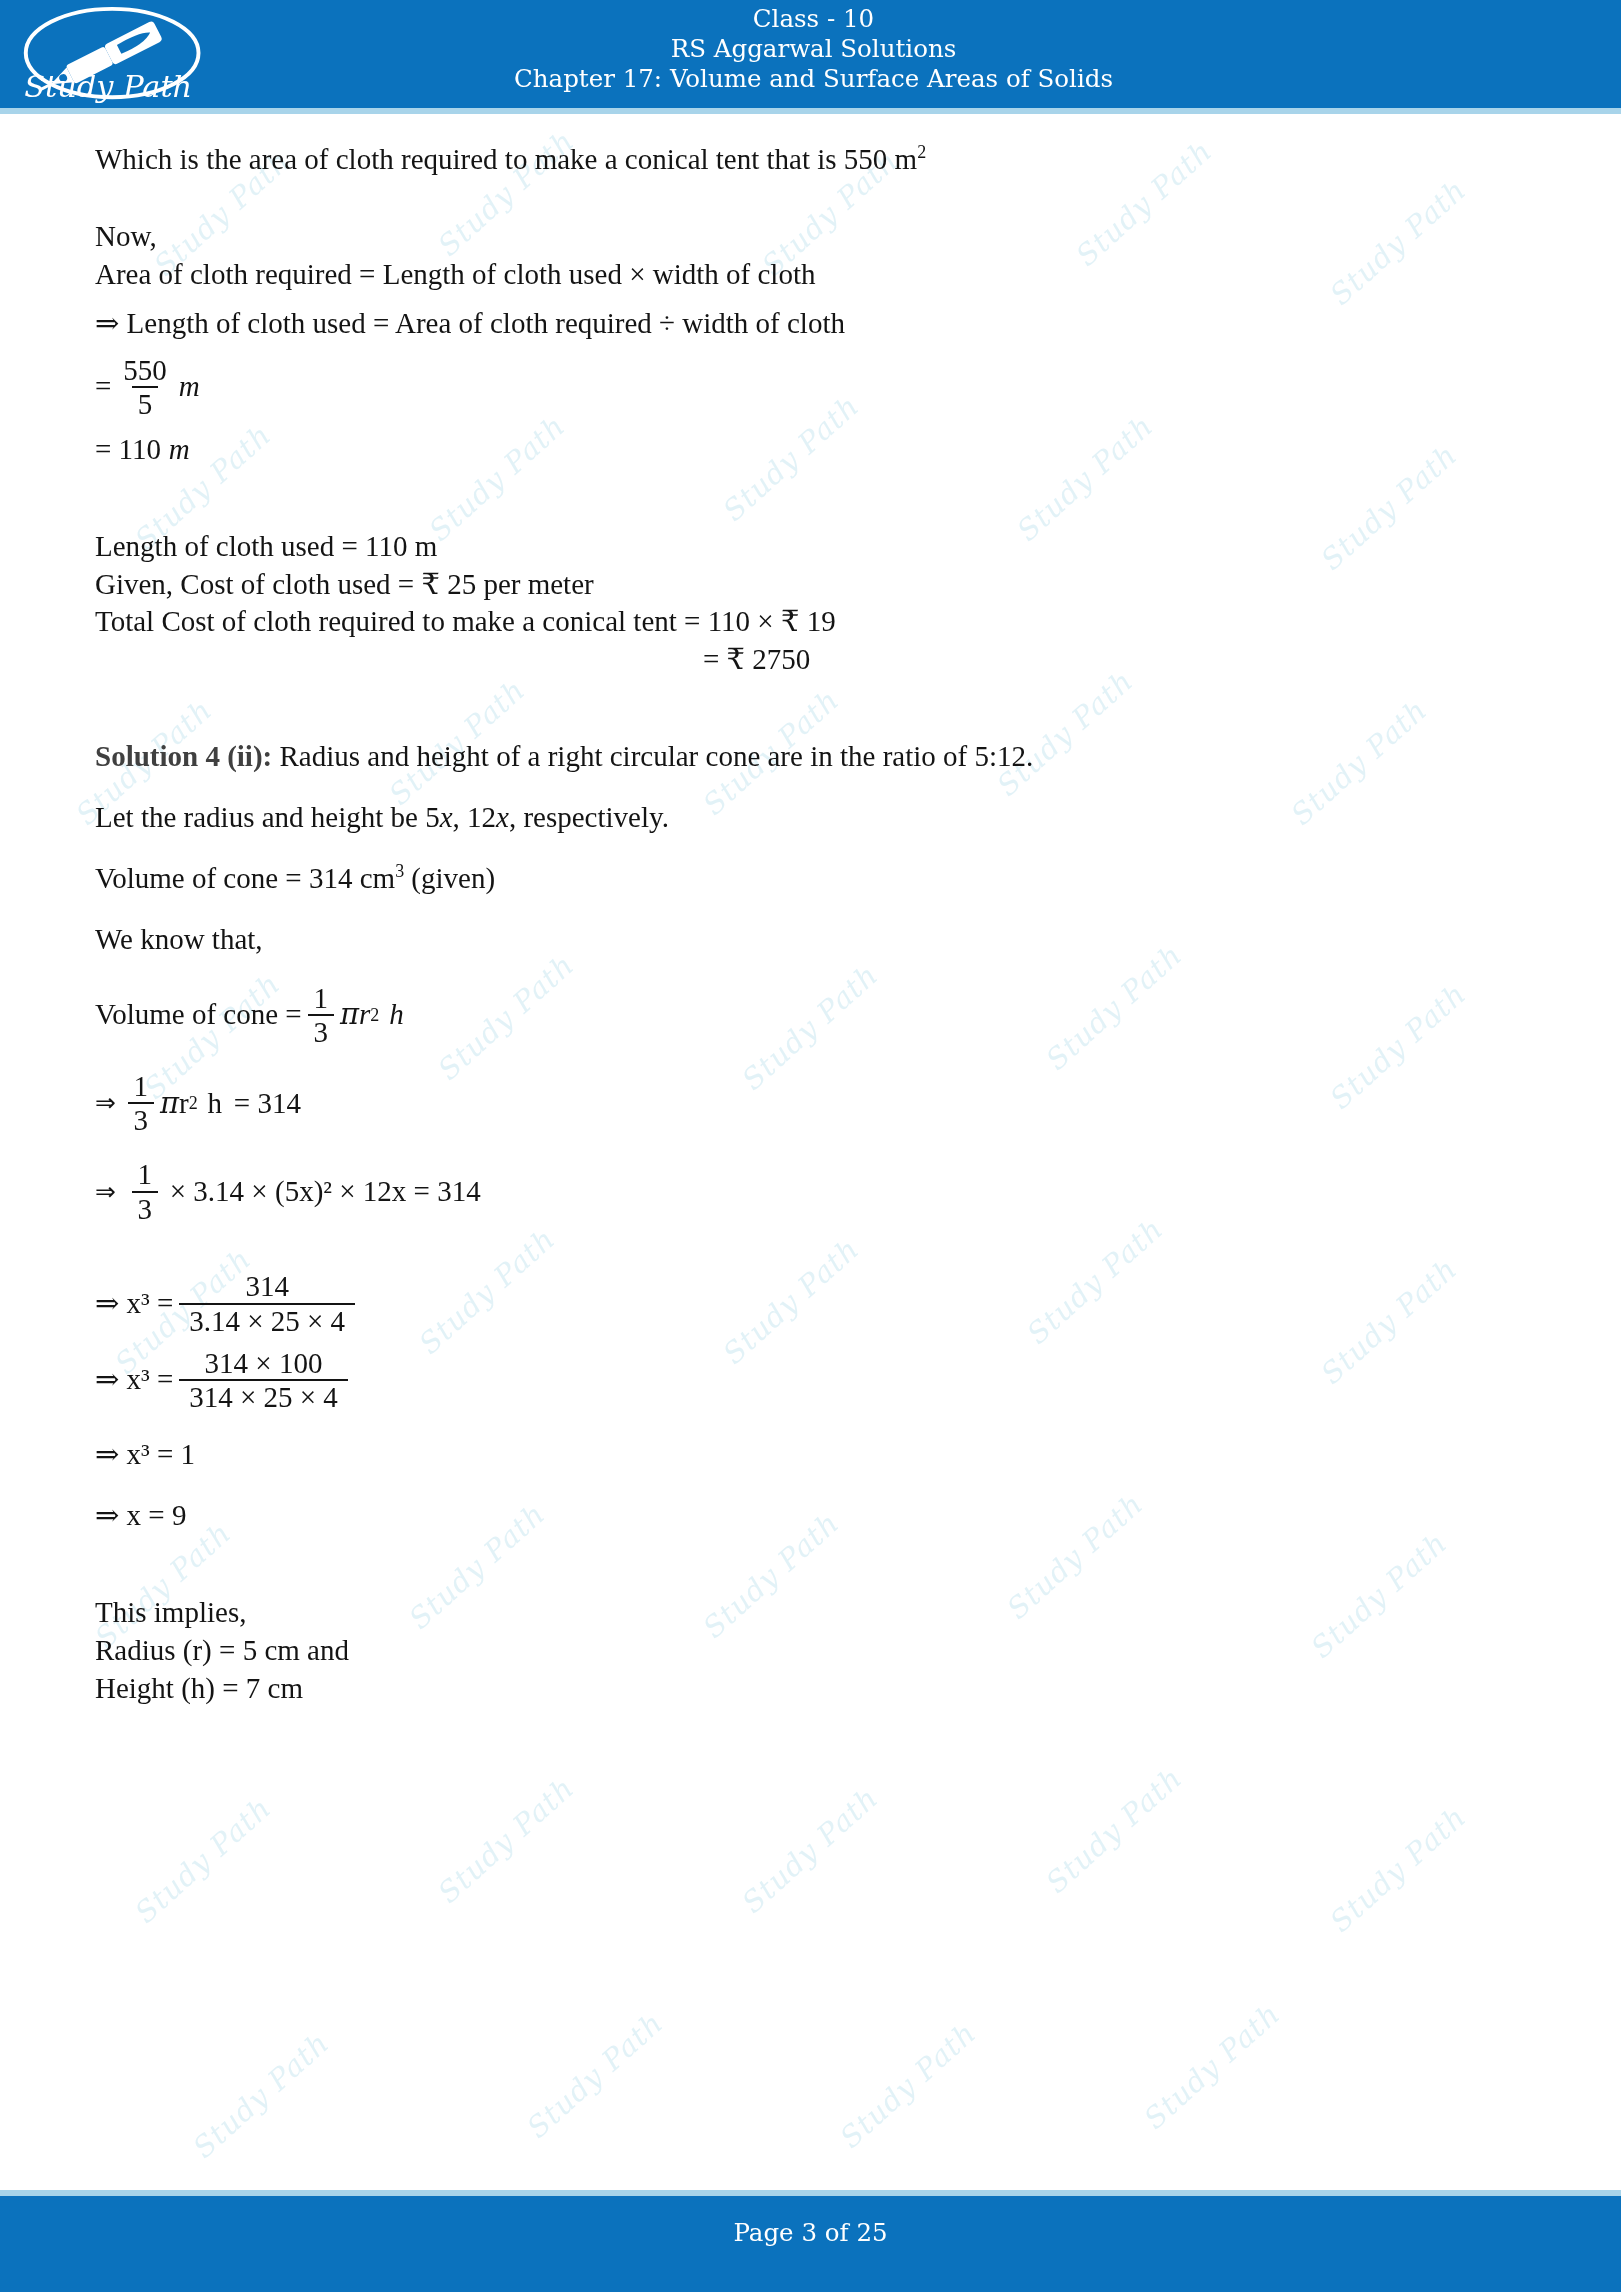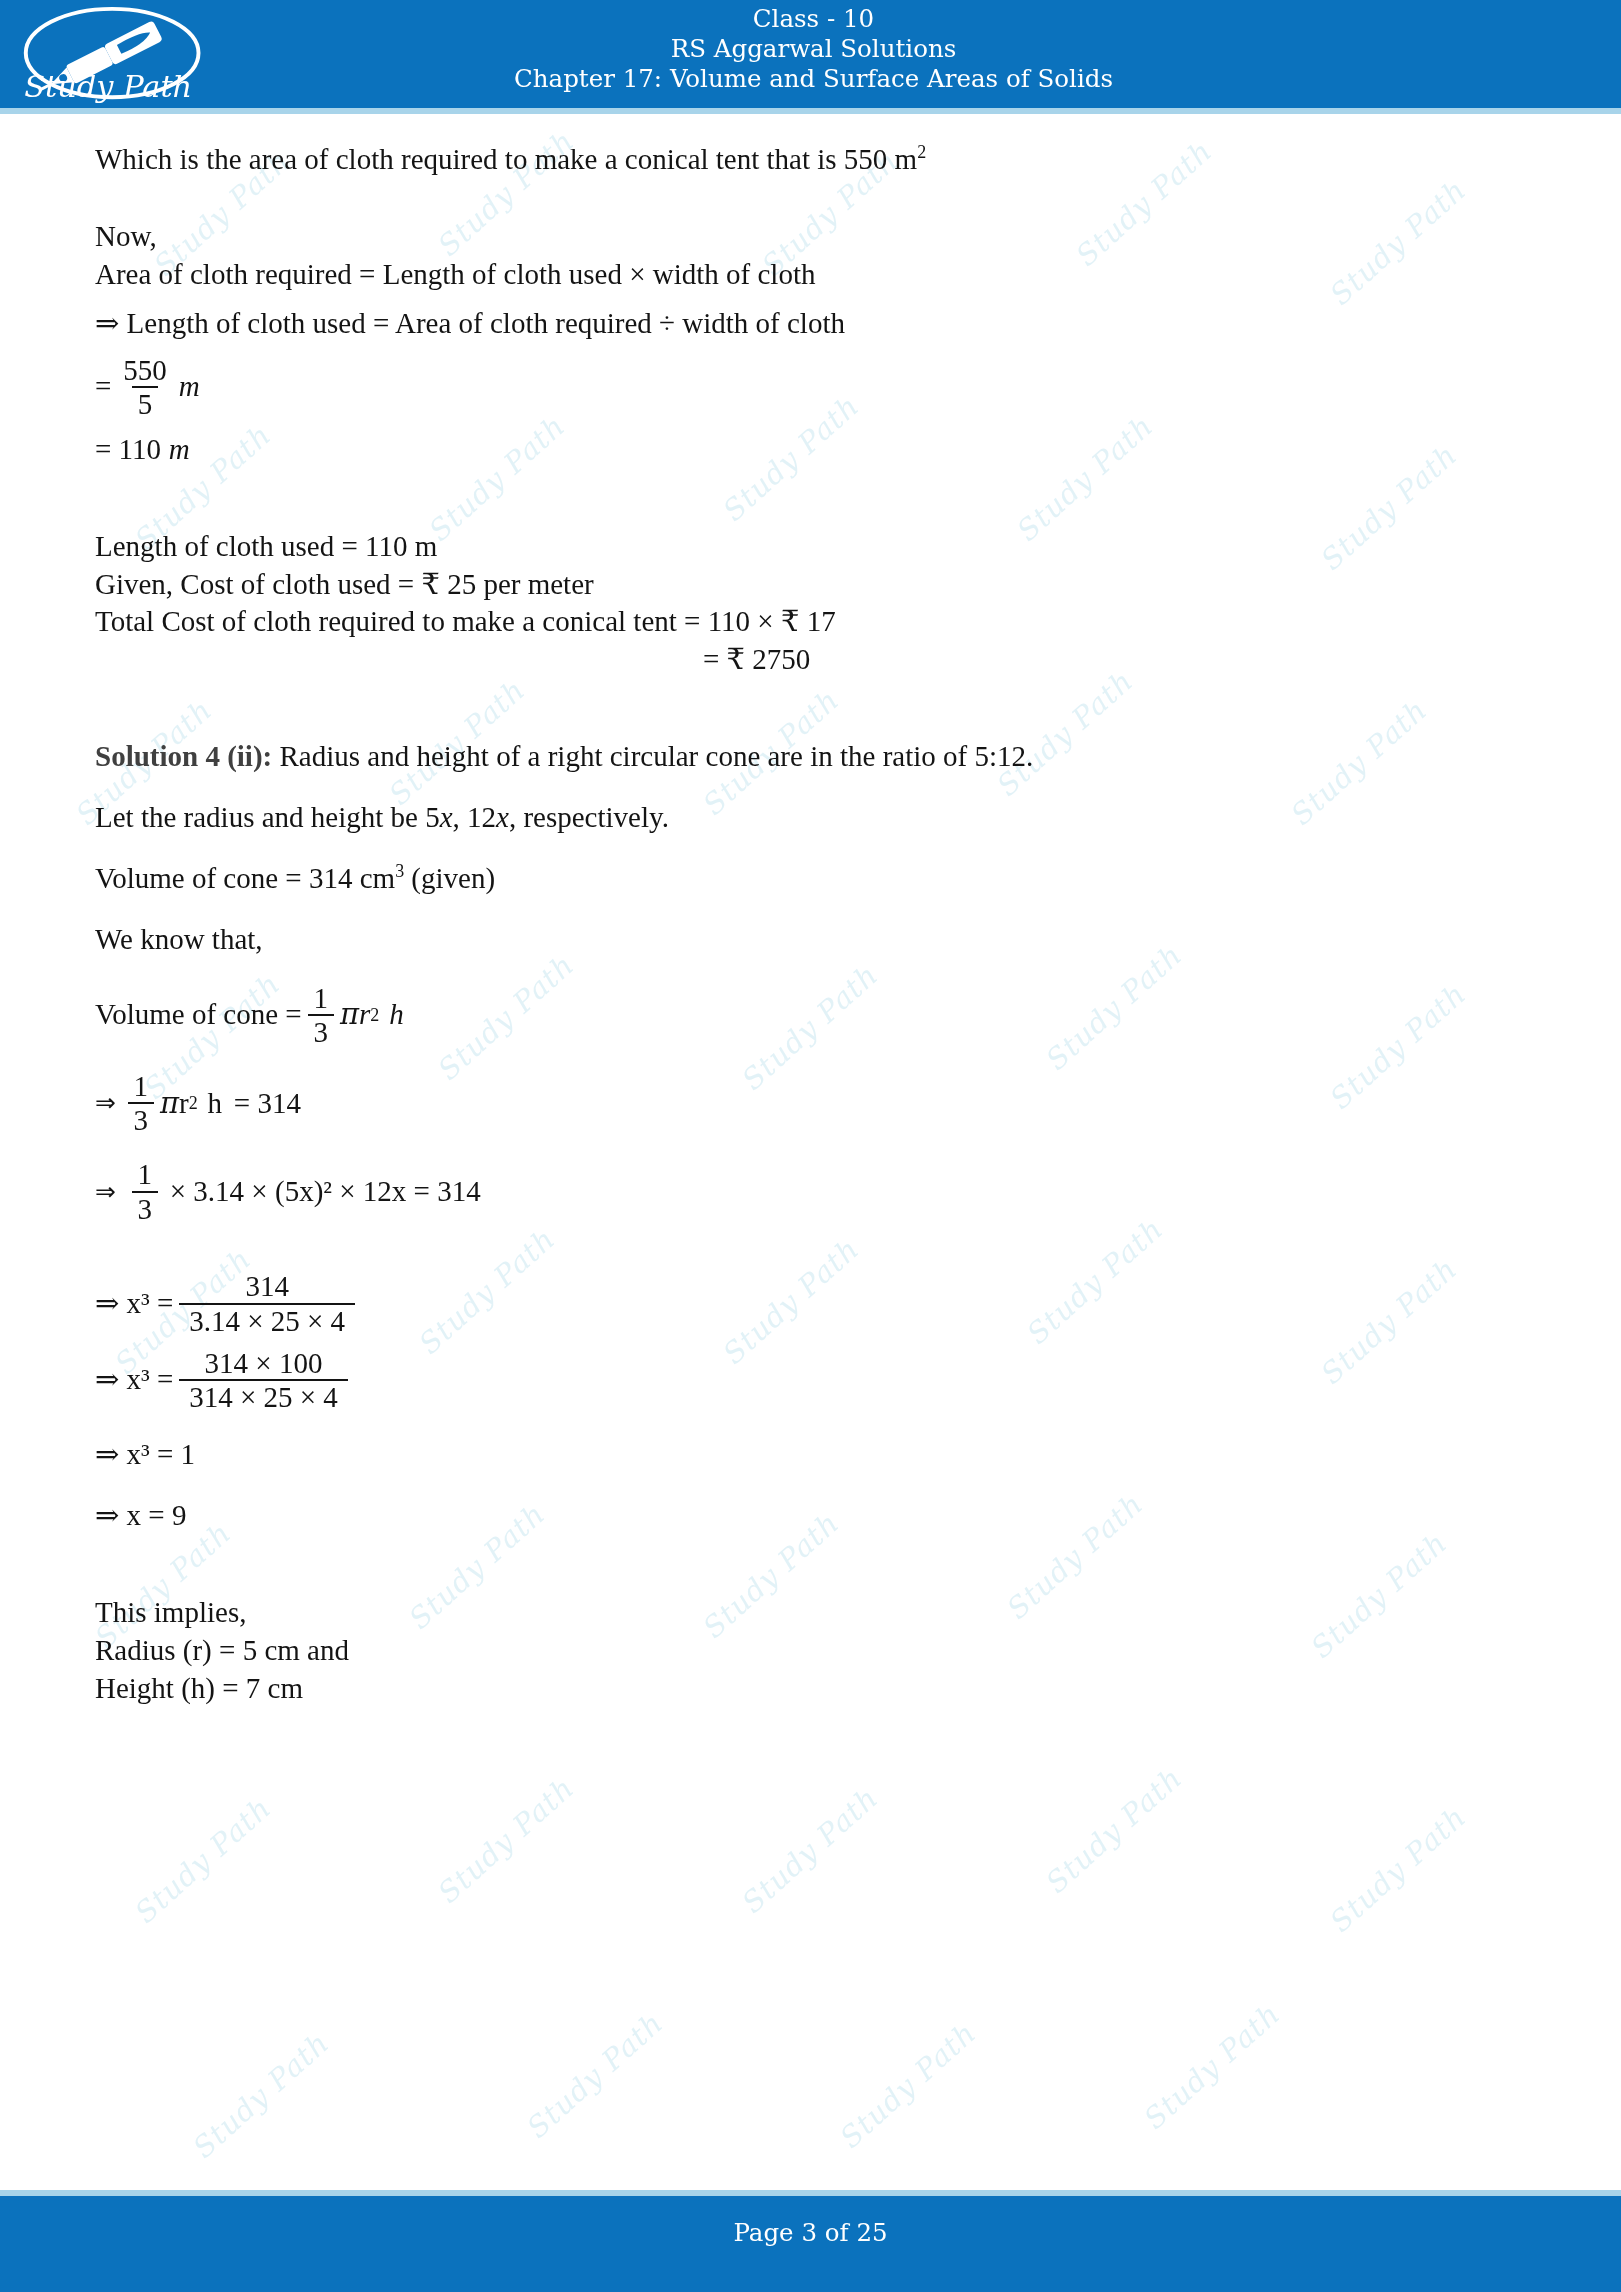--- a/index.html
+++ b/index.html
@@ -243,21 +243,21 @@
     <div class="gap-sm"></div>
     <div class="eqrow">
       <span>=  110</span>
       <span class="ital" style="margin-left:7.8px;">m</span>
     </div>
 
     <div class="gap-xl"></div>
 
     <div class="line">Length of cloth used = 110 m</div>
     <div class="line">Given, Cost of cloth used = ₹ 25 per meter</div>
-    <div class="line">Total Cost of cloth required to make a conical tent = 110 × ₹ 17</div>
+    <div class="line">Total Cost of cloth required to make a conical tent = 110 × ₹ 19</div>
     <div class="line right-align">= ₹ 2750</div>
 
     <div class="gap-xl"></div>
 
     <div class="line"><span class="sol-head">Solution 4 (ii):</span><span> Radius and height of a right circular cone are in the ratio of 5:12.</span></div>
 
     <div class="gap-md"></div>
     <div class="line"><span>Let the radius and height be 5</span><span class="mathvar">x</span><span>, 12</span><span class="mathvar">x</span><span>, respectively.</span></div>
 
     <div class="gap-md"></div>

